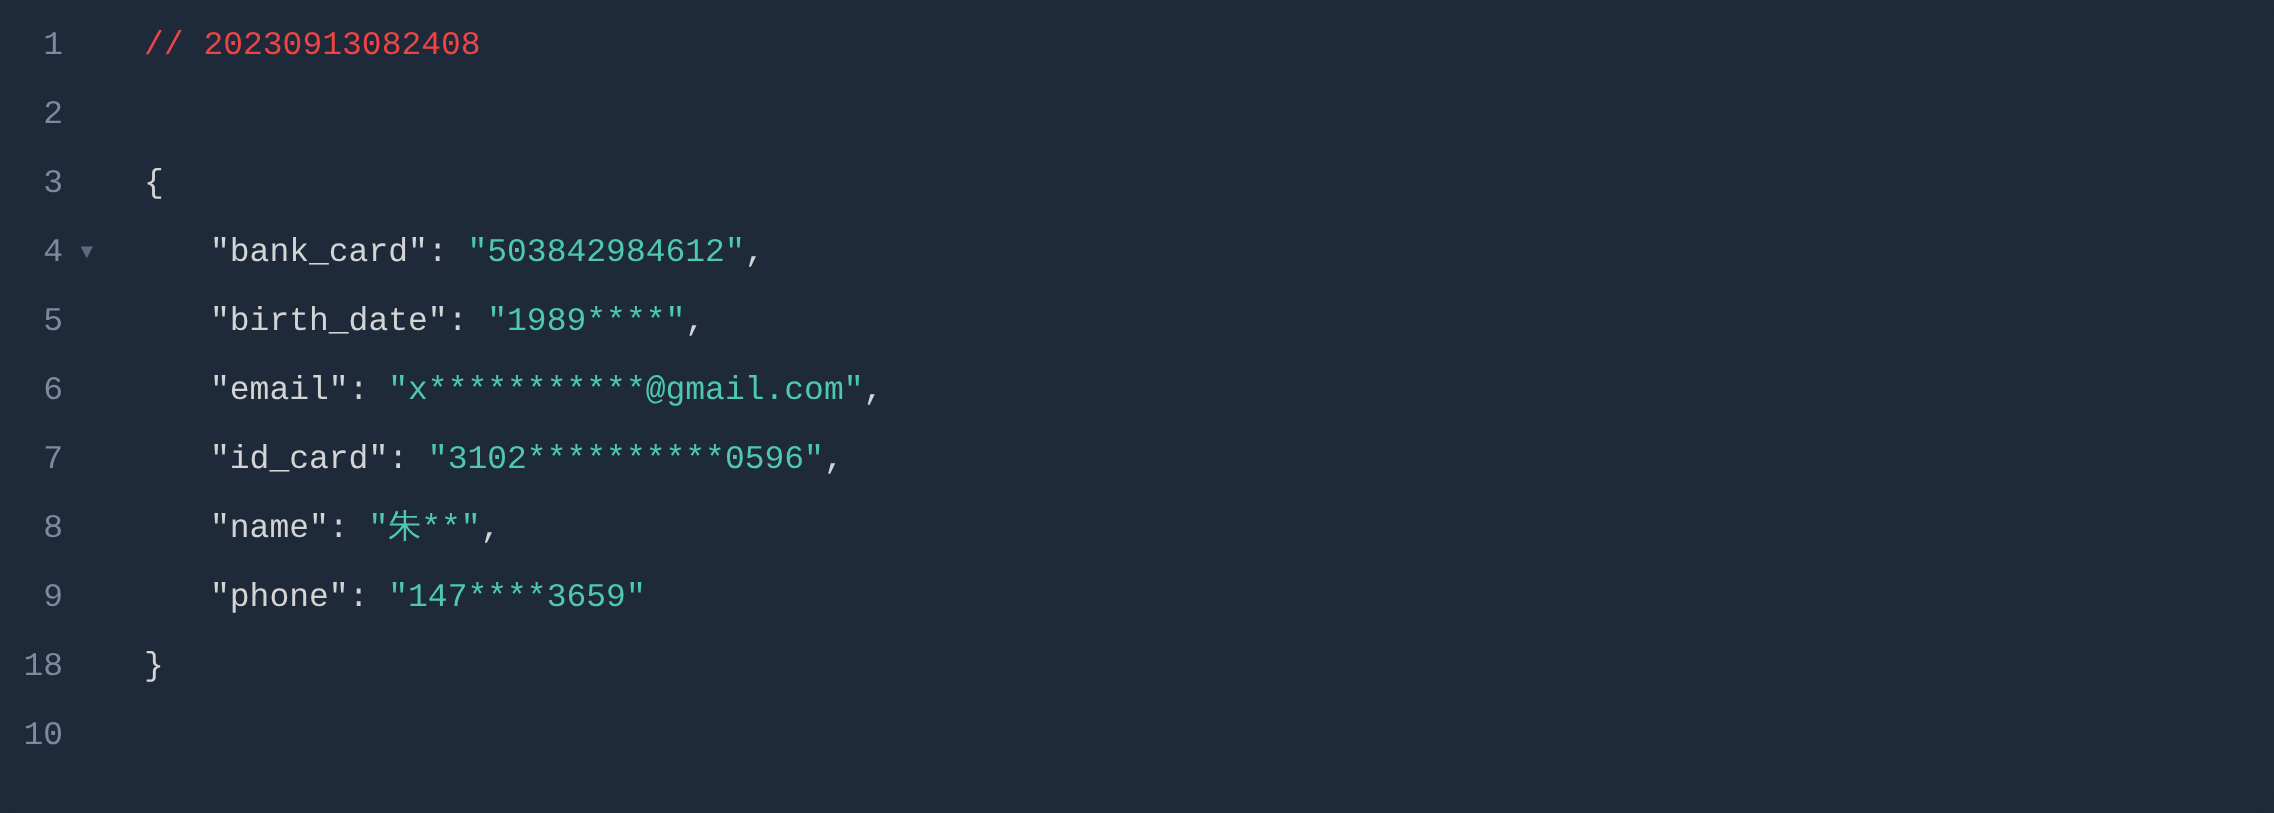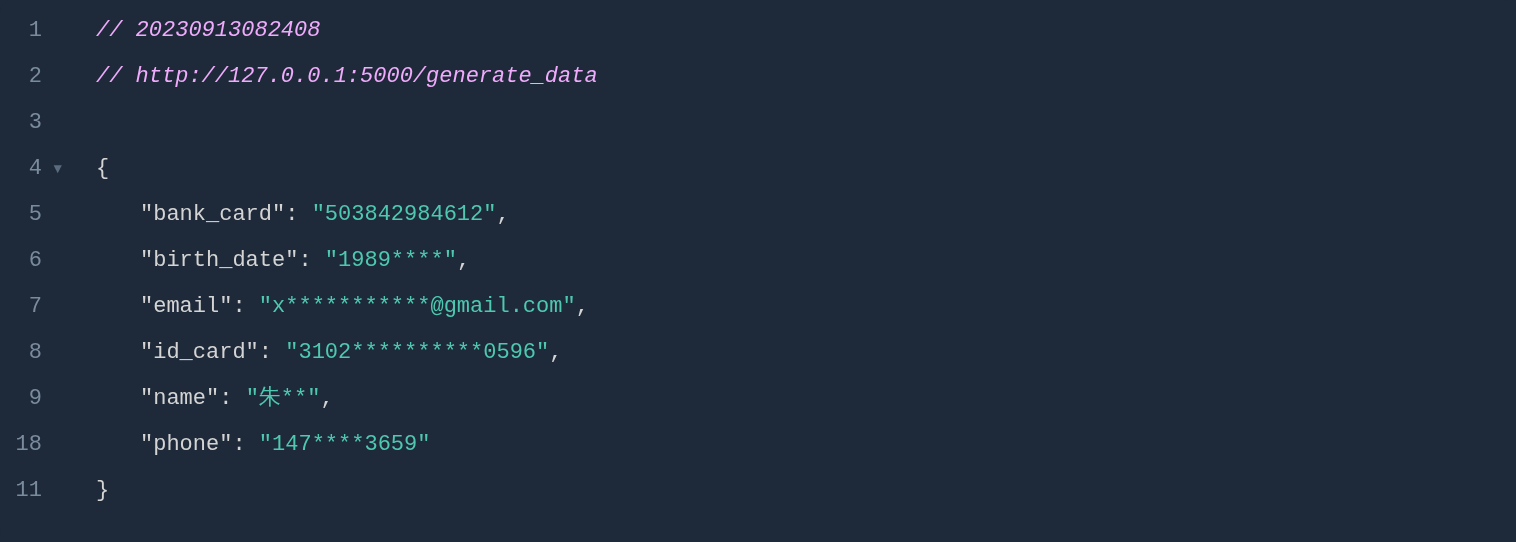--- a/index.html
+++ b/index.html
@@ -50,21 +50,21 @@
     }
     .code {
       flex: 1;
       padding-left: 16px;
     }
     .code-line {
       height: 46px;
       line-height: 46px;
       white-space: pre;
     }
-    .comment { color: #f0abfc; font-style: italic; }
+    .comment { color: #ef4444; }
     .brace { color: #d4d4d4; }
     .key { color: #d4d4d4; }
     .string { color: #4ec9b0; }
     .punct { color: #d4d4d4; }
     .indent2 { padding-left: 44px; }
   </style>
 </head>
 <body>
 
 <div class="editor">
@@ -103,27 +103,26 @@
       </div>
     <div class="gutter-line">
         <span class="line-num">9</span>
         <span class="fold-icon"></span>
       </div>
     <div class="gutter-line">
         <span class="line-num">18</span>
         <span class="fold-icon"></span>
       </div>
     <div class="gutter-line">
-        <span class="line-num">11</span>
+        <span class="line-num">10</span>
         <span class="fold-icon"></span>
       </div>
   </div>
   <div class="code">
     <div class="code-line"><span class="comment">// 20230913082408</span></div>
-    <div class="code-line"><span class="comment">// http://127.0.0.1:5000/generate_data</span></div>
     <div class="code-line"></div>
     <div class="code-line"><span class="brace">{</span></div>
     <div class="code-line indent2"><span class="key">"bank_card"</span><span class="punct">:</span><span class="punct"> </span><span class="string">"503842984612"</span><span class="punct">,</span></div>
     <div class="code-line indent2"><span class="key">"birth_date"</span><span class="punct">:</span><span class="punct"> </span><span class="string">"1989****"</span><span class="punct">,</span></div>
     <div class="code-line indent2"><span class="key">"email"</span><span class="punct">:</span><span class="punct"> </span><span class="string">"x***********@gmail.com"</span><span class="punct">,</span></div>
     <div class="code-line indent2"><span class="key">"id_card"</span><span class="punct">:</span><span class="punct"> </span><span class="string">"3102**********0596"</span><span class="punct">,</span></div>
     <div class="code-line indent2"><span class="key">"name"</span><span class="punct">:</span><span class="punct"> </span><span class="string">"朱**"</span><span class="punct">,</span></div>
     <div class="code-line indent2"><span class="key">"phone"</span><span class="punct">:</span><span class="punct"> </span><span class="string">"147****3659"</span></div>
     <div class="code-line"><span class="brace">}</span></div>
   </div>

